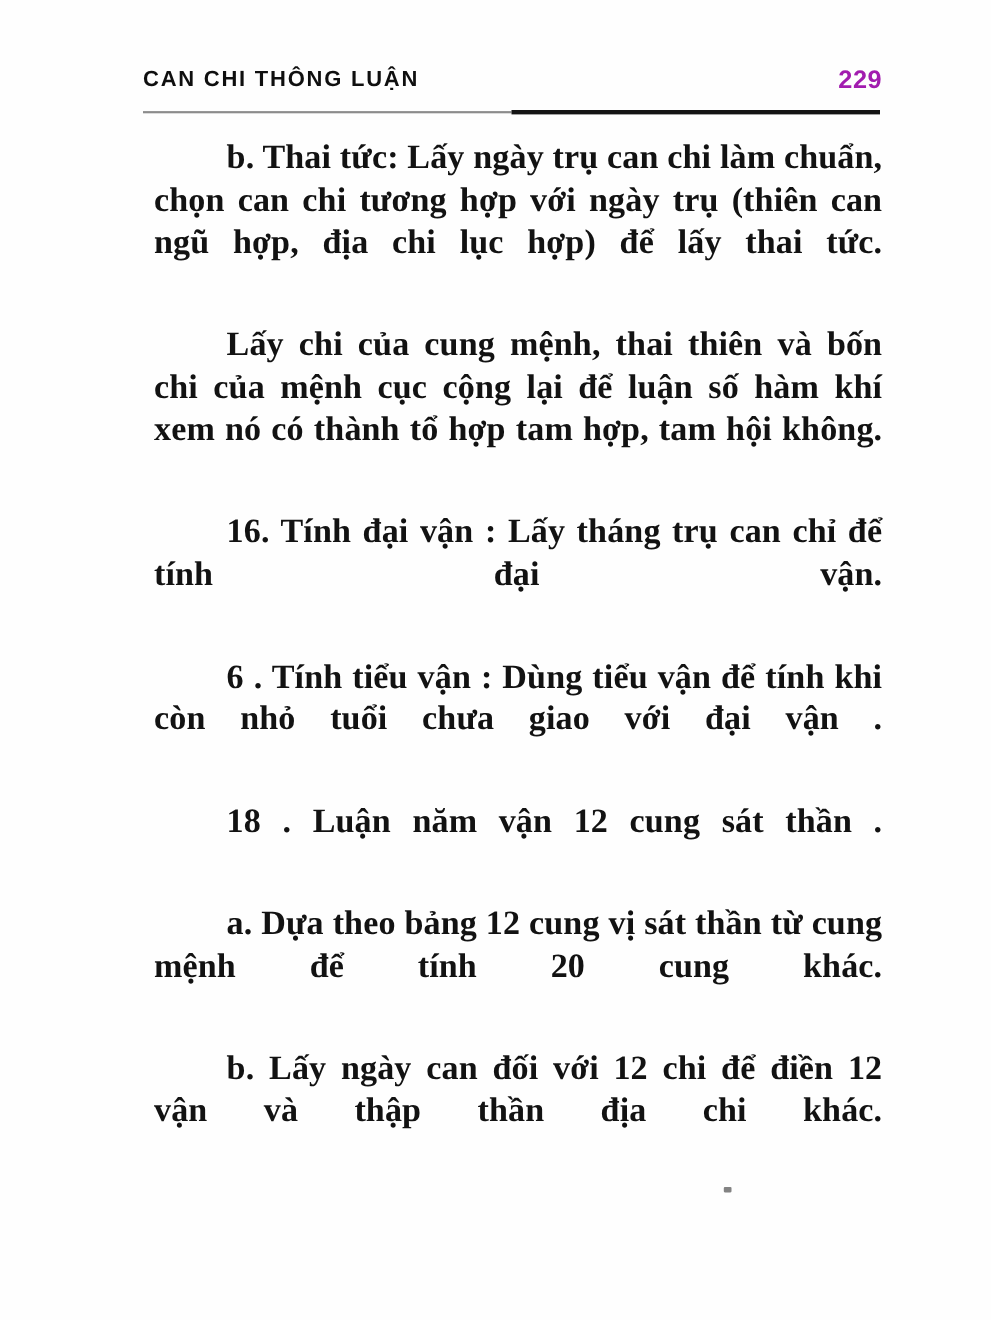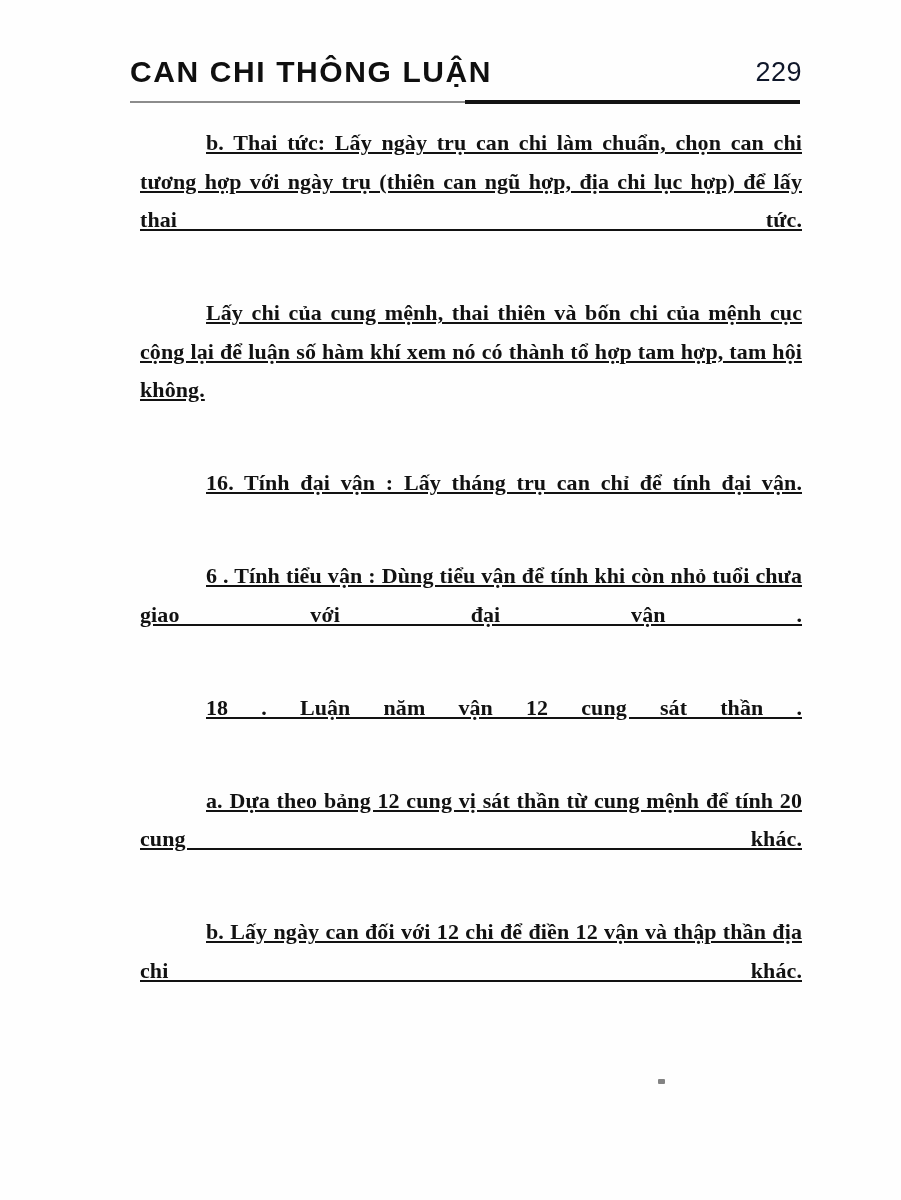--- a/index.html
+++ b/index.html
@@ -30,36 +30,36 @@
     left: 130px;
     top: 58px;
     width: 672px;
     height: 36px;
   }
   .head-title {
     position: absolute;
     left: 0;
     top: 0;
     font-family: "Liberation Sans", "DejaVu Sans", sans-serif;
-    font-size: 30px;
+    font-size: 20px;
     font-weight: 600;
     letter-spacing: 1.6px;
     color: #0f0f0f;
     white-space: nowrap;
     line-height: 28px;
   }
   .head-folio {
     position: absolute;
     right: 0;
     top: 0;
     font-family: "Liberation Sans", "DejaVu Sans", sans-serif;
-    font-size: 27px;
-    font-weight: 400;
+    font-size: 23px;
+    font-weight: 700;
     letter-spacing: 0.5px;
-    color: #0f172a;
+    color: #a21caf;
     line-height: 28px;
   }
 
   
   .head-rule {
     position: absolute;
     left: 130px;
     top: 100px;
     width: 670px;
     height: 5px;
@@ -83,27 +83,26 @@
 
   
   .body-col {
     position: absolute;
     left: 140px;
     top: 124px;
     width: 662px;
   }
   p.para {
     margin: 0 0 16px 0;
-    font-size: 22px;
+    font-size: 31px;
     line-height: 38.5px;
     text-align: justify;
     text-indent: 66px;
     font-weight: 600;
     letter-spacing: 0.1px;
-    text-decoration: underline;
     -webkit-font-smoothing: none;
   }
   p.para:last-child {
     margin-bottom: 0;
   }
   
   p.para::after {
     content: "";
     display: inline-block;
     width: 100%;

